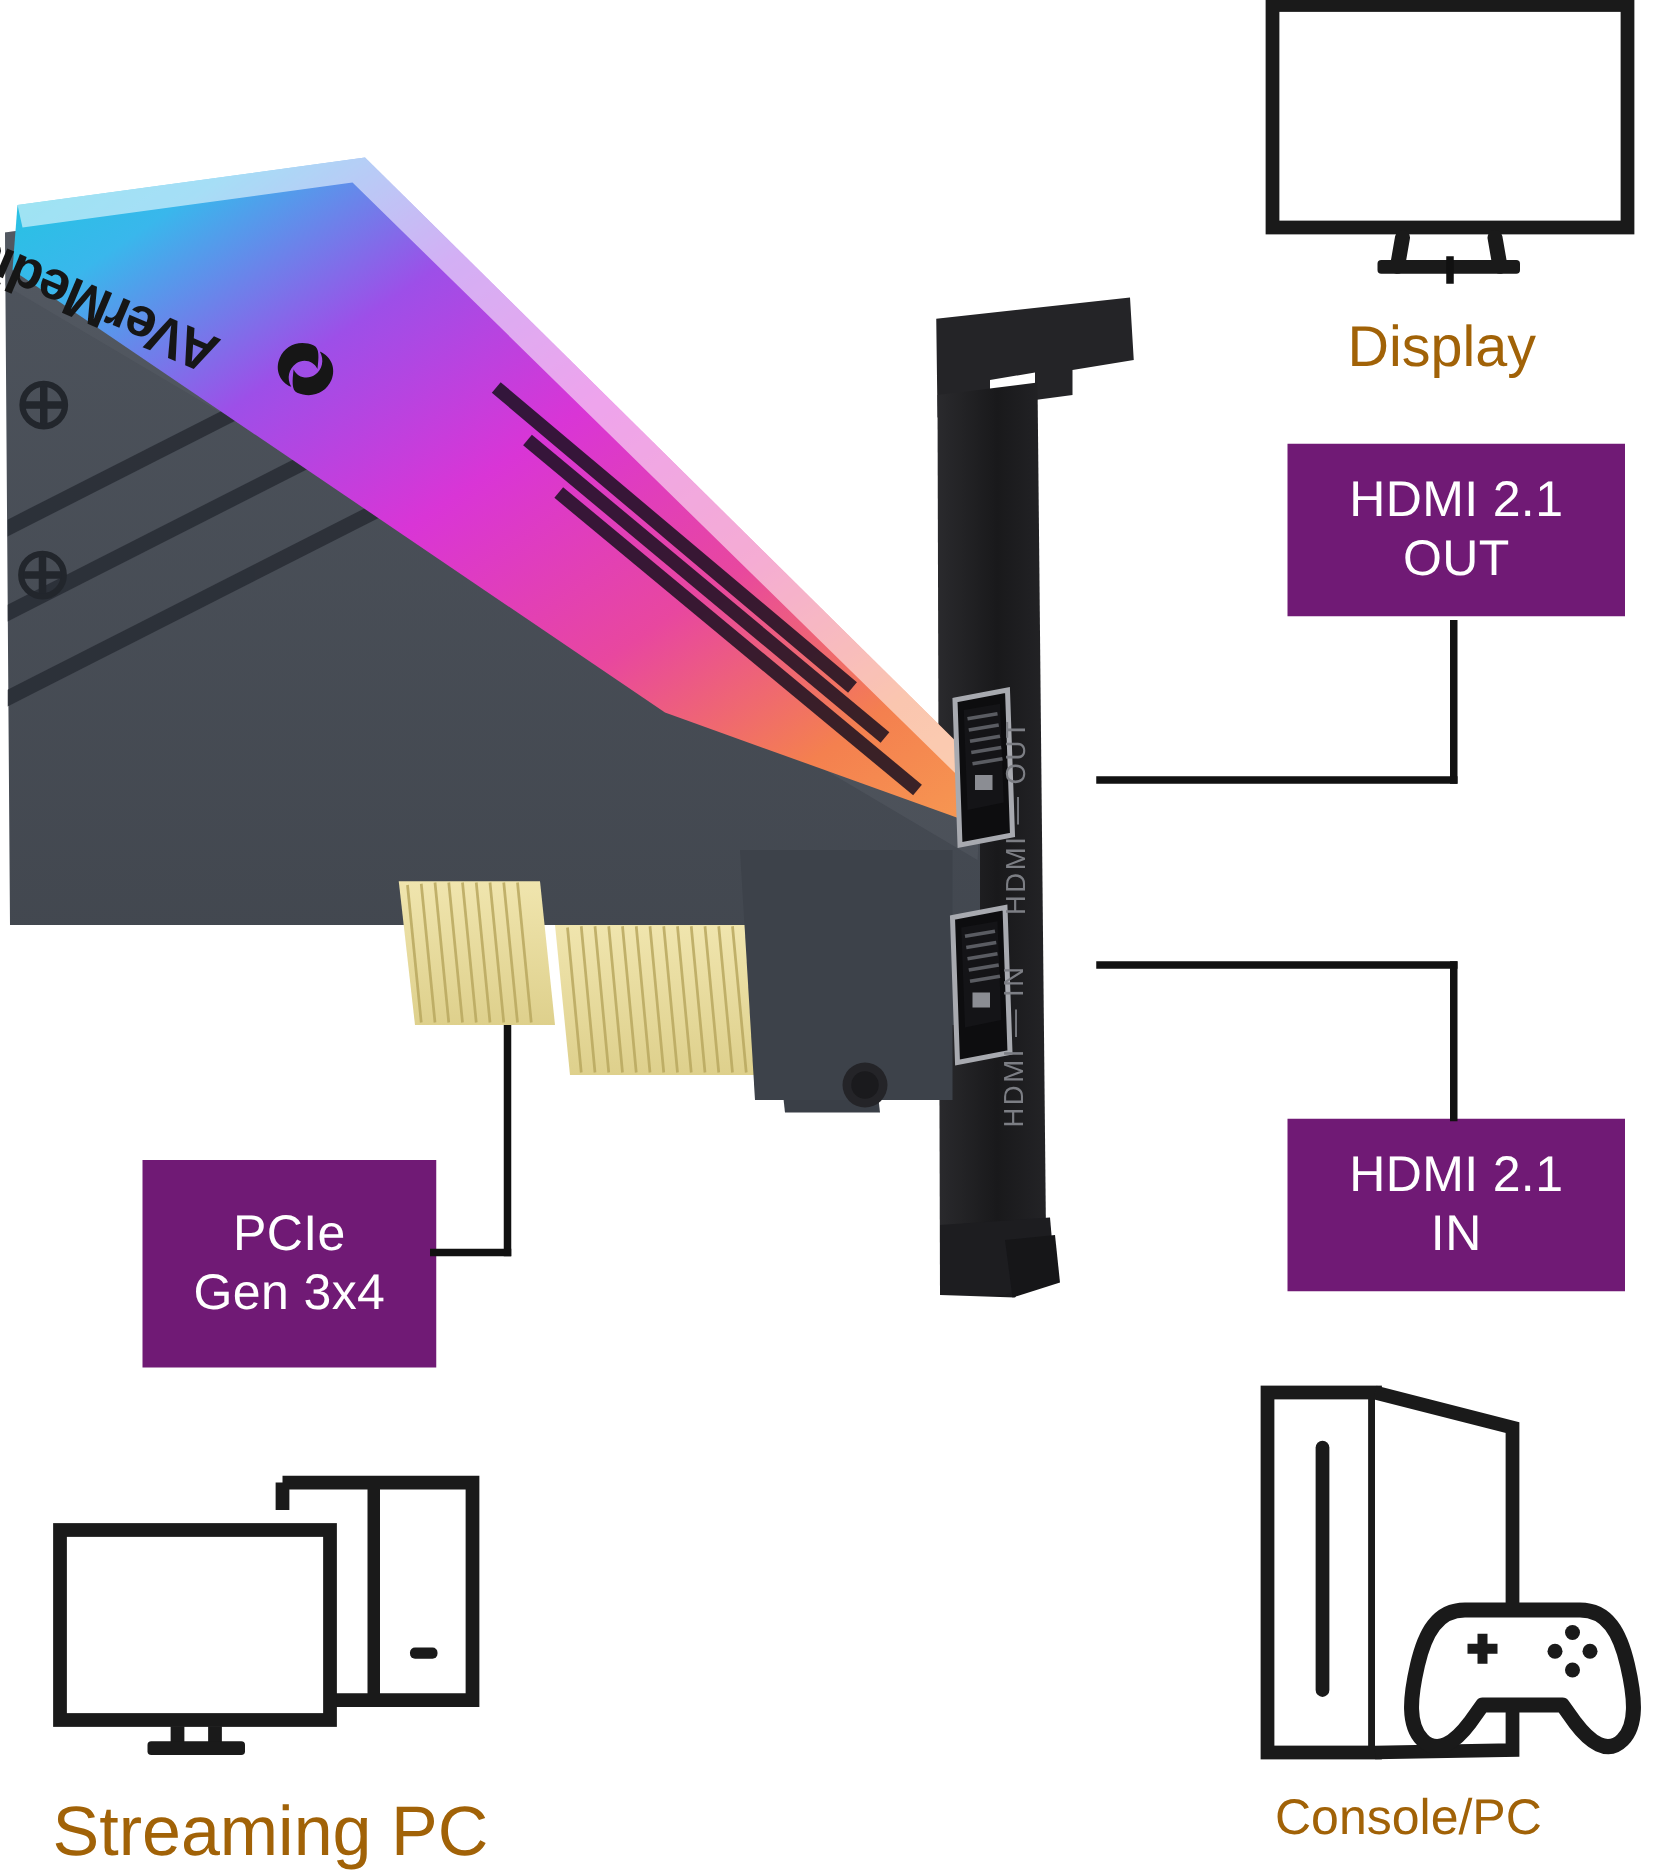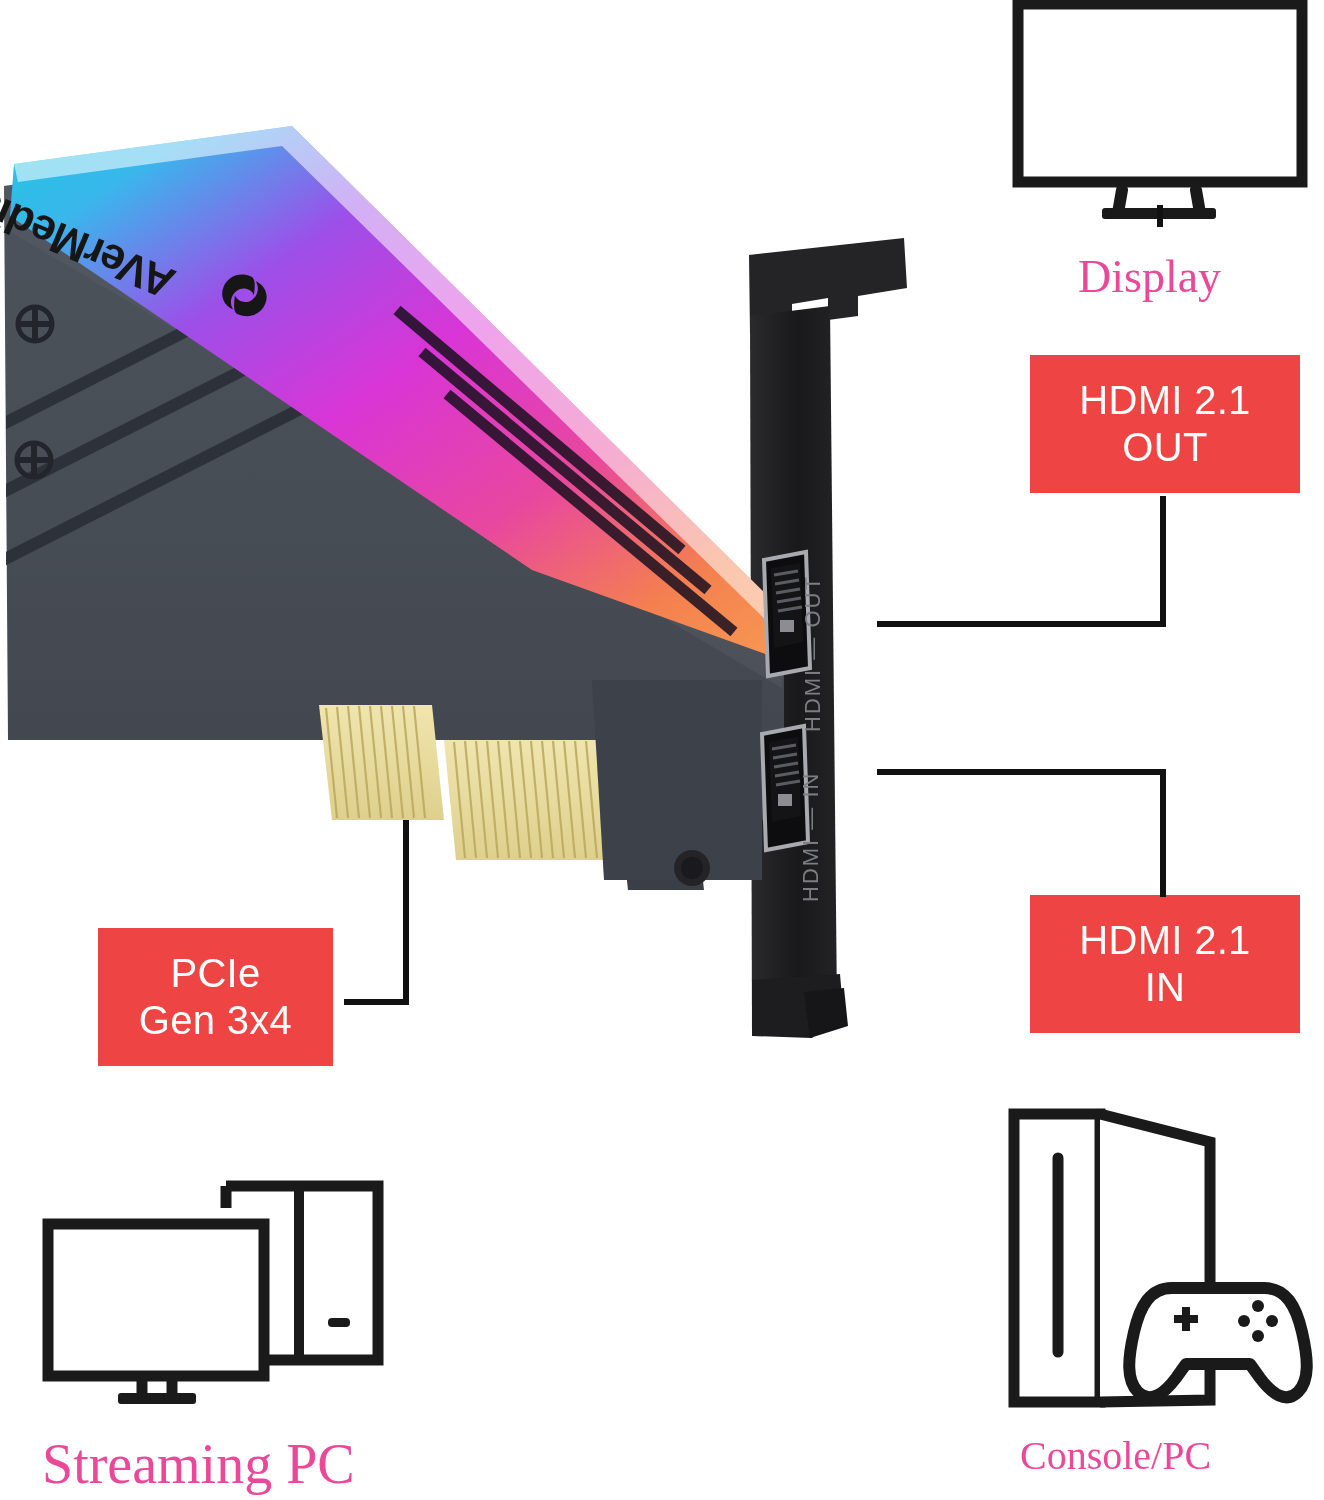--- a/index.html
+++ b/index.html
@@ -2,33 +2,33 @@
 <html><head>
 <meta charset="utf-8">
 <style>
   html,body{margin:0;padding:0;background:#ffffff;}
   body{width:1324px;height:1500px;position:relative;overflow:hidden;
        font-family:"Liberation Sans","DejaVu Sans",sans-serif;}
 
   .stage{position:absolute;left:0;top:0;width:1324px;height:1500px;}
 
   
-  .badge{position:absolute;background:#ef4444;color:#ffffff;
+  .badge{position:absolute;background:#701a75;color:#ffffff;
          display:flex;flex-direction:column;align-items:center;justify-content:center;
          font-size:40px;line-height:1.18;font-weight:400;letter-spacing:0.3px;
          text-align:center;}
   #badge-hdmi-out{left:1030px;top:355px;width:270px;height:138px;}
   #badge-hdmi-in {left:1030px;top:895px;width:270px;height:138px;}
-  #badge-pcie    {left:98px; top:928px; width:235px;height:138px;justify-content:center;}
+  #badge-pcie    {left:114px; top:928px; width:235px;height:166px;justify-content:center;}
 
   
   .line{position:absolute;background:#111111;}
 
   
-  .devlabel{position:absolute;color:#ec4899;font-size:46px;white-space:nowrap;font-family:Liberation Serif, serif;}
+  .devlabel{position:absolute;color:#a16207;font-size:46px;white-space:nowrap;}
   #label-display{left:1078px;top:250px;}
   #label-streaming-pc{left:42px;top:1432px;font-size:56px;}
   #label-console-pc{left:1020px;top:1432px;font-size:40px;}
 
   .icon-wrap{position:absolute;}
   svg{display:block;}
 
   
   #capture-card{position:absolute;left:-8px;top:120px;width:940px;height:930px;}
 </style>

